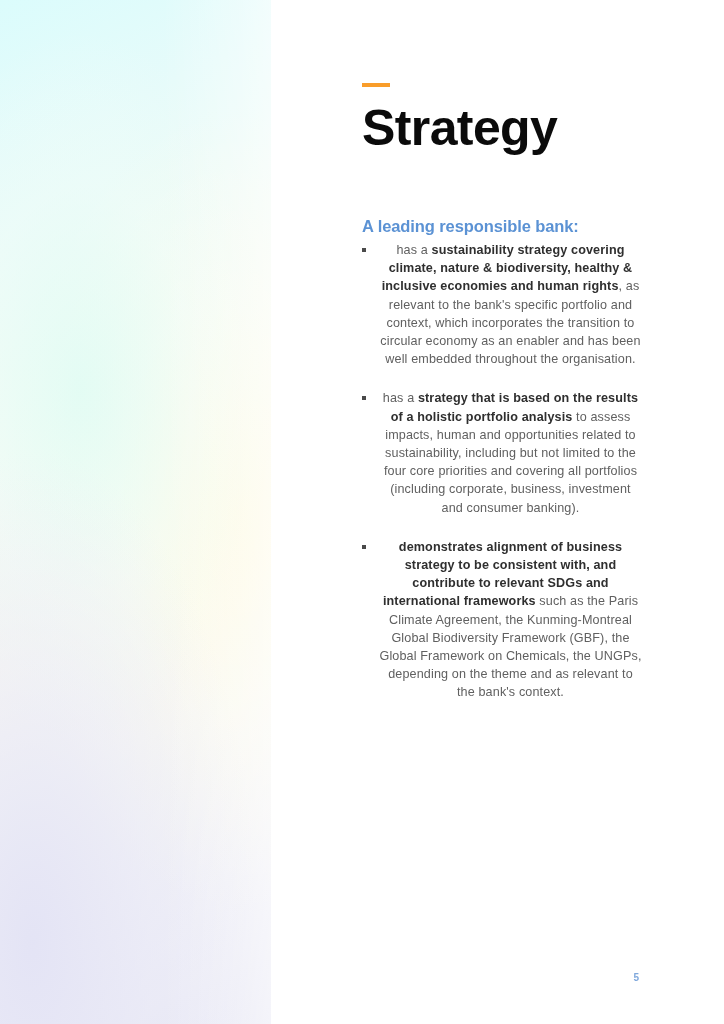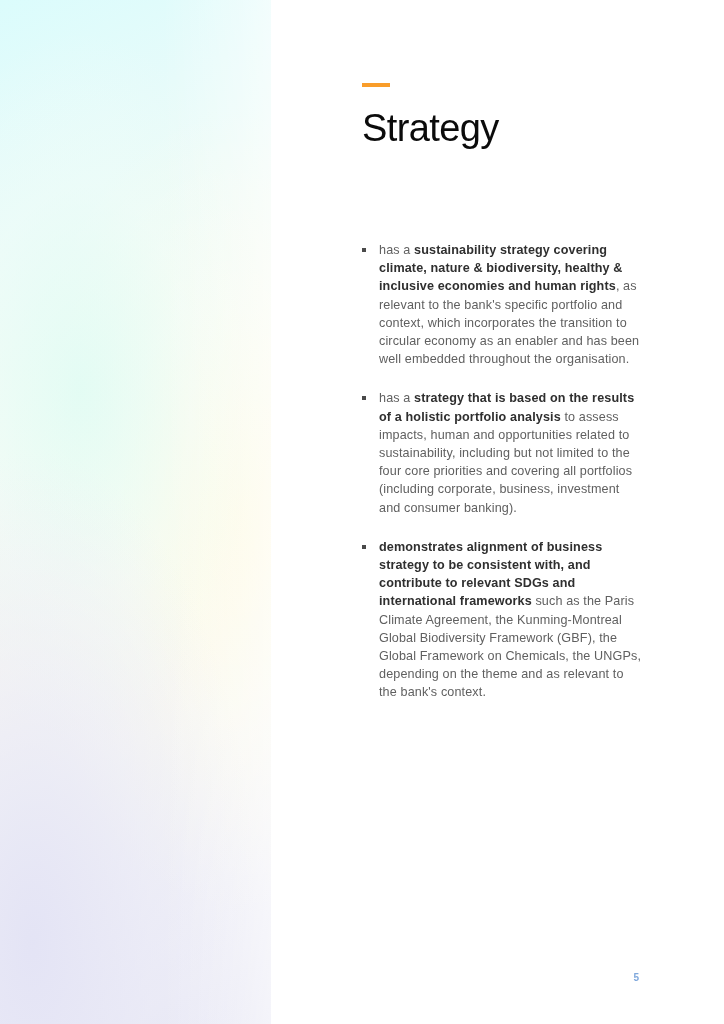--- a/index.html
+++ b/index.html
@@ -85,23 +85,23 @@
     width: 28px;
     height: 4px;
     background: #f99d2a;
   }
 
   #page-title {
     position: absolute;
     left: 0;
     top: 106px;
     margin: 0;
-    font-size: 38px;
+    font-size: 50px;
     line-height: 44px;
-    font-weight: normal;
+    font-weight: bold;
     letter-spacing: -0.6px;
     color: #0b0b0b;
     white-space: nowrap;
   }
 
   #section-heading {
     position: absolute;
     left: 0;
     top: 215px;
     margin: 0;
@@ -114,20 +114,21 @@
   }
 
   #bullet-list {
     position: absolute;
     left: 0;
     top: 241px;
     width: 280px;
     margin: 0;
     padding: 0;
     list-style: none;
+    text-align: center;
   }
   #bullet-list .bullet-item {
     position: relative;
     padding-left: 17px;
     margin-bottom: 21px;
     font-size: 12.6px;
     line-height: 18.2px;
     color: #606060;
     letter-spacing: 0.01em;
   }
@@ -176,20 +177,21 @@
   <div class="layer l-lav"></div>
   <div class="layer l-edge"></div>
 </div>
 
 <div id="content">
 
   <div id="accent-rule"></div>
 
   <h1 id="page-title">Strategy</h1>
 
+  <h2 id="section-heading">A leading responsible bank:</h2>
 
   <ul id="bullet-list">
 
     <li class="bullet-item">
       <span class="bullet-marker"></span>
       <span class="rest">has a </span><span class="lead">sustainability strategy covering climate, nature &amp; biodiversity, healthy &amp; inclusive economies and human rights</span><span class="rest">, as relevant to the bank's specific portfolio and context, which incorporates the transition to circular economy as an enabler and has been well embedded throughout the organisation.</span>
     </li>
 
     <li class="bullet-item">
       <span class="bullet-marker"></span>

